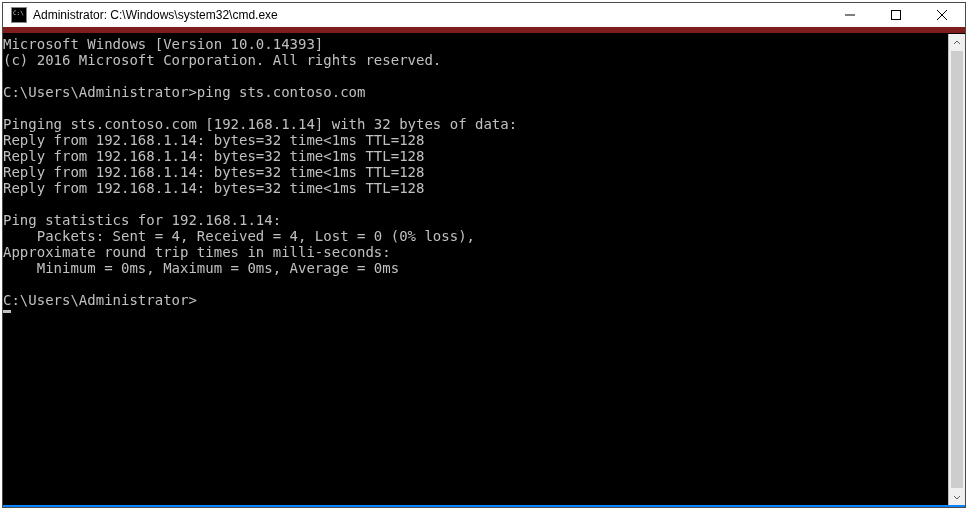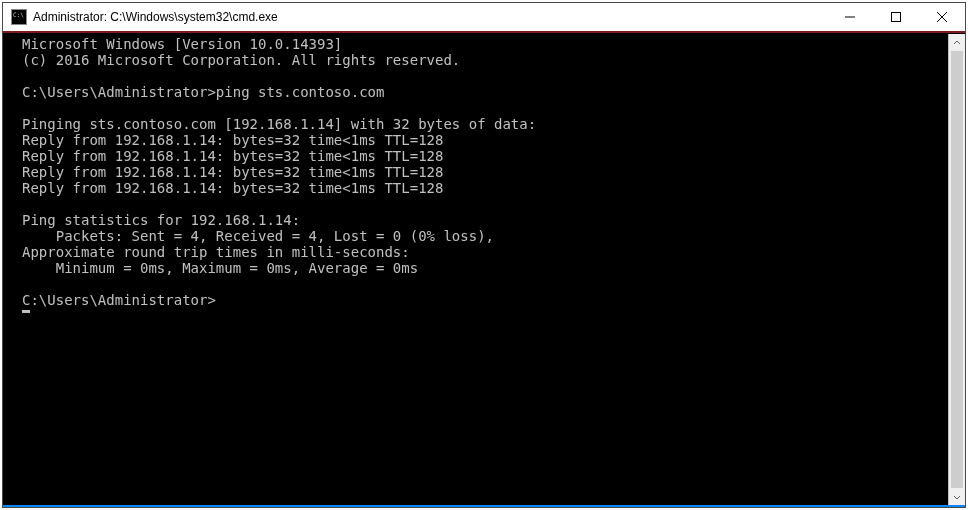--- a/index.html
+++ b/index.html
@@ -12,21 +12,21 @@
     display: flex;
     flex-direction: column;
     background: #000;
   }
 
   .titlebar {
     height: 30px;
     background: #fff;
     display: flex;
     align-items: center;
-    border-bottom: 2px solid #7f1d1d;
+    border-bottom: 6px solid #7f1d1d;
   }
 
   .titlebar .icon-wrap {
     width: 16px; height: 16px;
     margin: 0 6px 0 8px;
     display:flex; align-items:center; justify-content:center;
   }
 
   .titlebar .title {
     font-size: 12px;
@@ -52,21 +52,21 @@
     border-bottom: 2px solid #0a84ff;
   }
 
   .terminal {
     flex: 1 1 auto;
     background: #000;
     color: #c0c0c0;
     font-family: Consolas, "Lucida Console", monospace;
     font-size: 14px;
     line-height: 16px;
-    padding: 2px 19px;
+    padding: 2px 0;
     white-space: pre;
     overflow: hidden;
   }
 
   .terminal .line { min-height: 16px; }
   .terminal .prompt-row { display: flex; align-items: baseline; flex-direction: column; }
   .terminal .cursor {
     display: inline-block;
     width: 8px; height: 3px;
     background: #c0c0c0;

